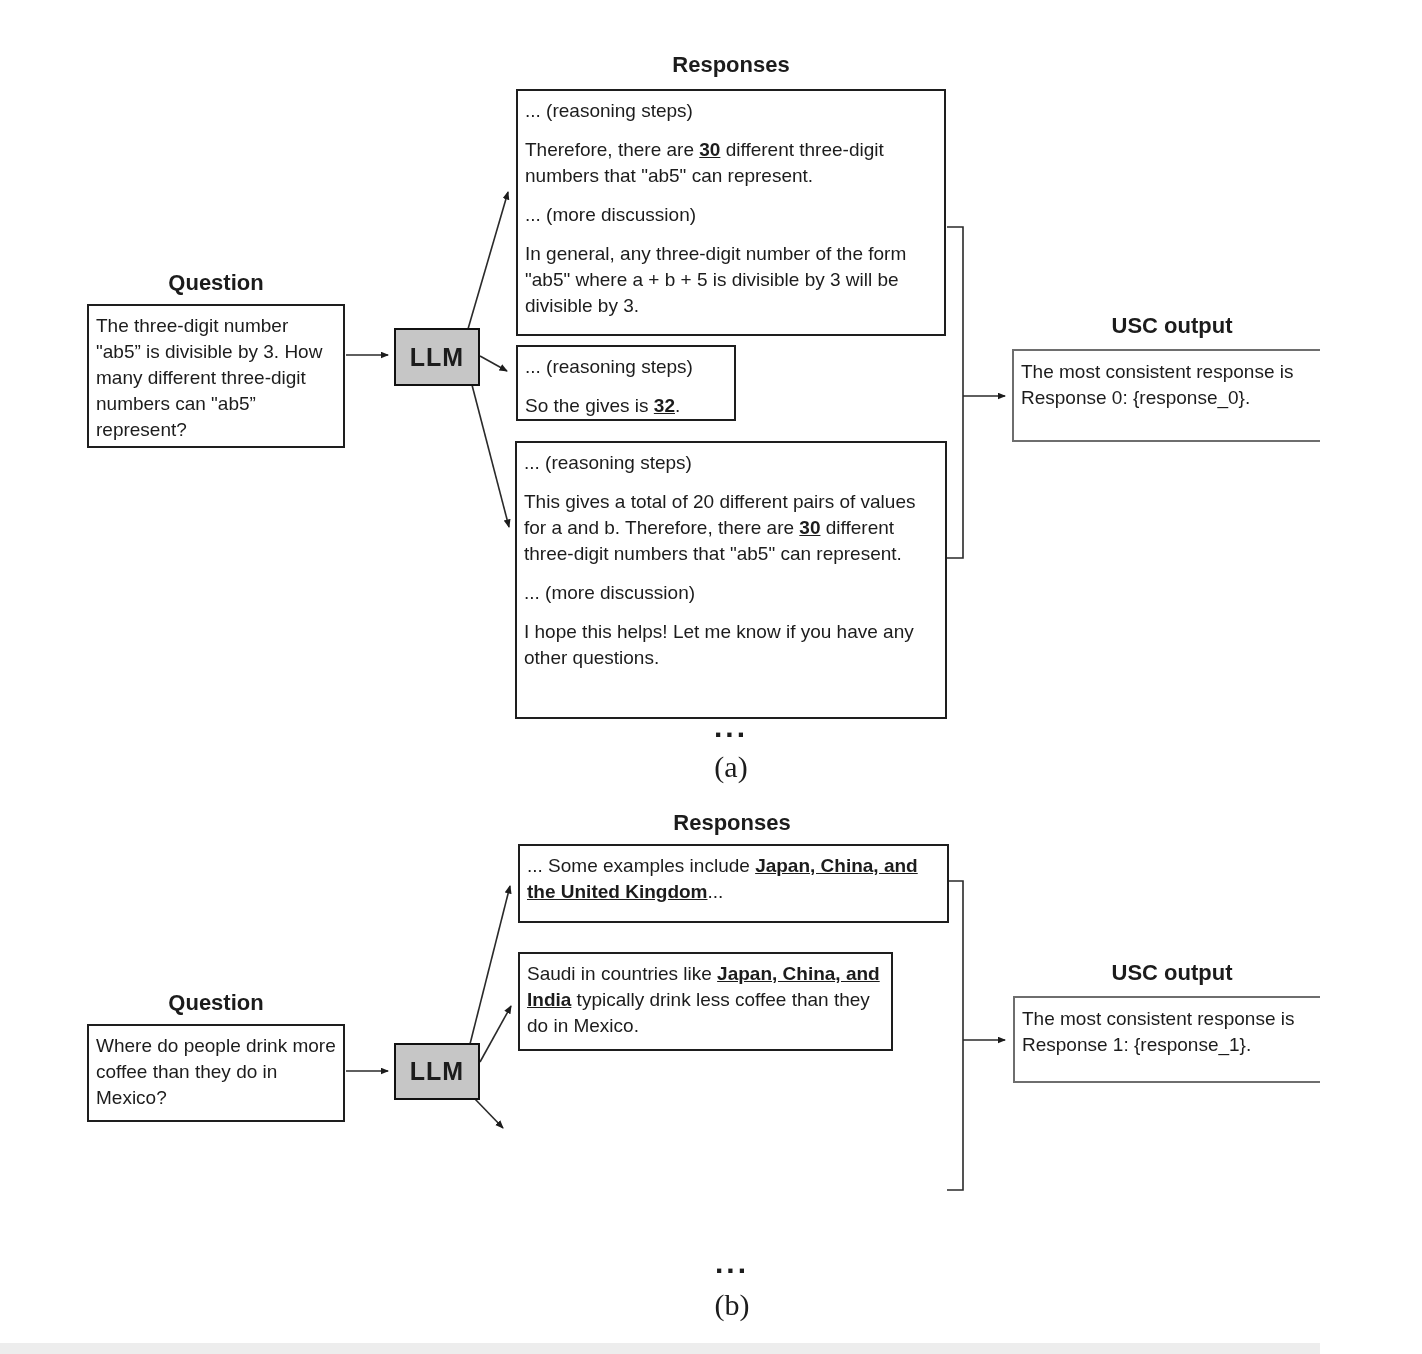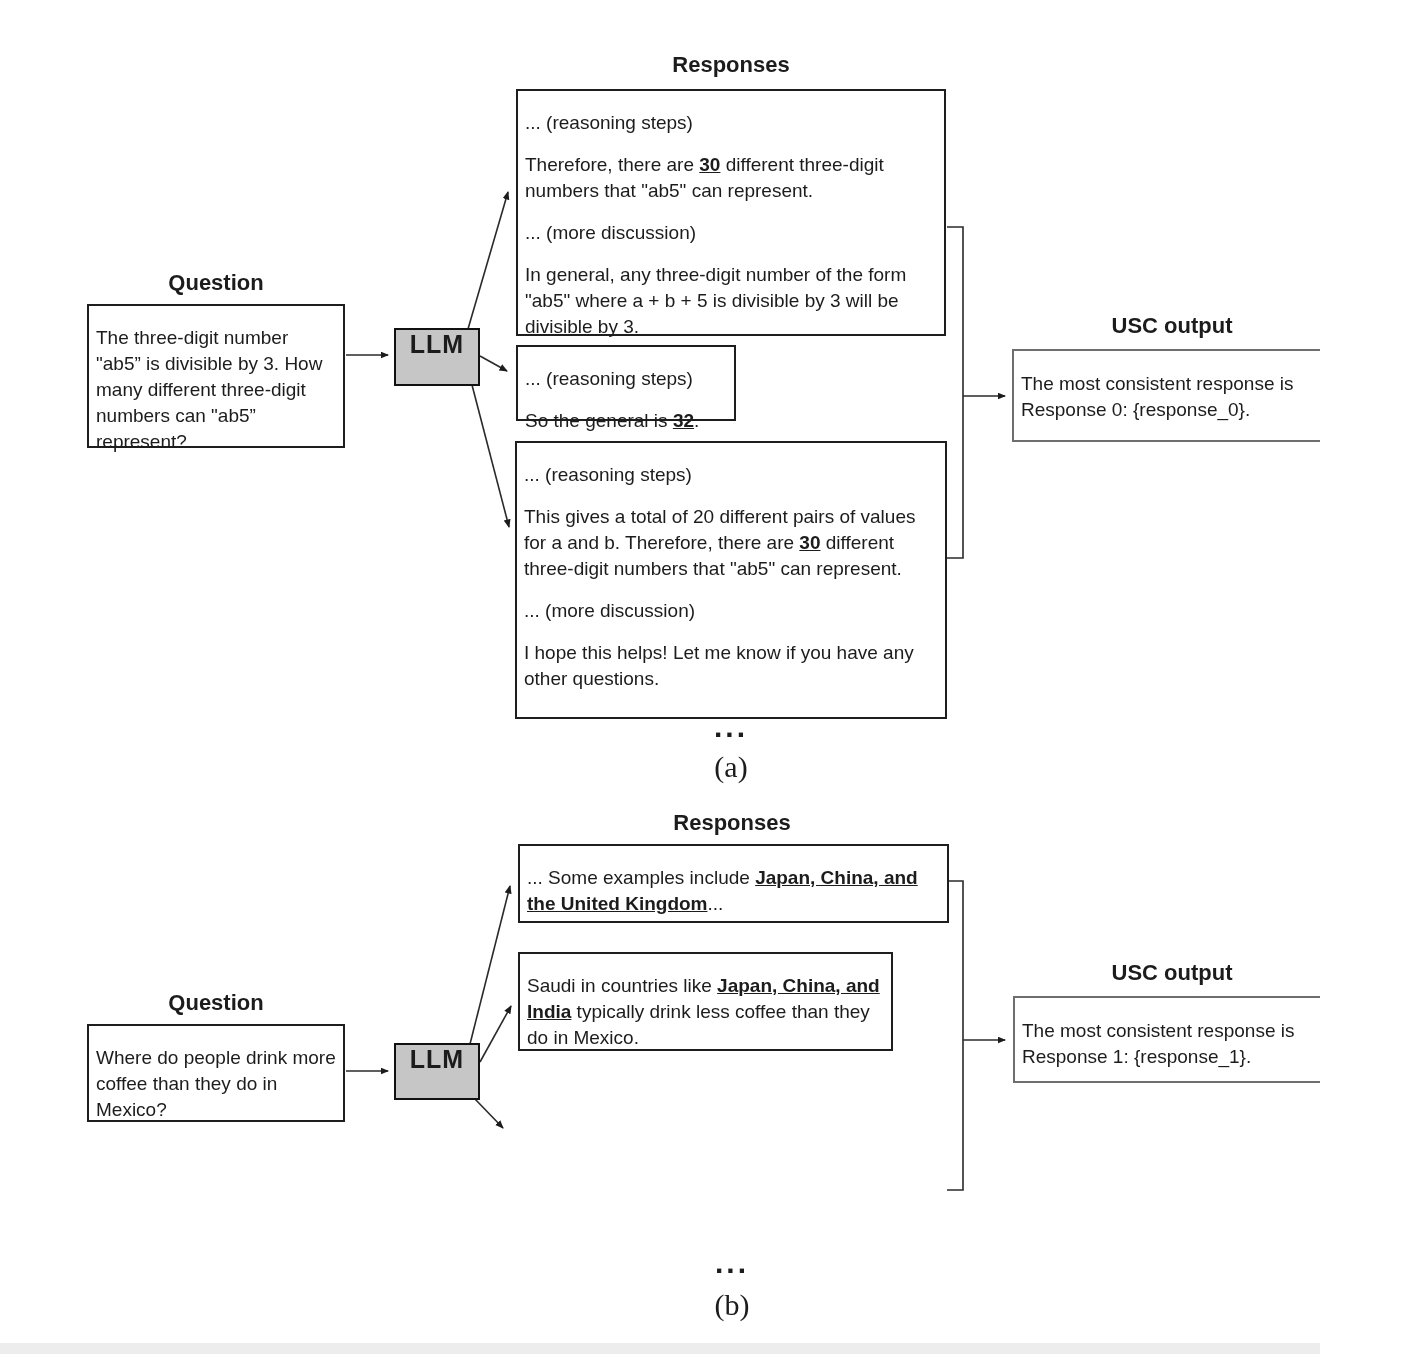--- a/index.html
+++ b/index.html
@@ -1,24 +1,24 @@
 <!DOCTYPE html>
 <html><head>
 <meta charset="utf-8">
 <style>
   html,body{margin:0;padding:0;background:#fff}
   .stage{position:relative;width:1320px;height:1354px;background:#ffffff;
          font-family:"Liberation Sans",sans-serif;color:#1c1c1c;overflow:hidden}
   .abs{position:absolute}
   .hdr{font-weight:bold;font-size:22px;text-align:center;white-space:nowrap}
   .box{border:2px solid #1e1e1e;background:#fff;padding:3px 7px;font-size:19px;line-height:26px;box-sizing:border-box}
-  .box p{margin:16px 0 13px 0}
+  .box p{margin:4px 0 13px 0}
   .box p:last-child{margin-bottom:0}
   .bu{font-weight:bold;text-decoration:underline}
-  .llm{background:#c6c6c6;border:2.5px solid #111;display:flex;justify-content:center;
+  .llm{background:#c6c6c6;border:2.5px solid #111;display:flex;align-items:center;justify-content:center;
        font-weight:bold;font-size:25px;box-sizing:border-box;letter-spacing:1px}
   .usc{border:2px solid #6e6e6e;padding-top:4px}
   .ellipsis{font-weight:bold;font-size:30px;text-align:center;letter-spacing:3px;line-height:1}
   .cap{font-family:"Liberation Serif",serif;font-size:30px;text-align:center}
   .strip{background:#ededed}
   svg.wires{position:absolute;left:0;top:0;pointer-events:none}
 </style>
 </head>
 <body>
 
@@ -52,21 +52,21 @@
 
   <div class="abs box" style="left:516px;top:89px;width:430px;height:247px">
     <p><span>... (reasoning steps)</span></p>
     <p><span>Therefore, there are </span><span class="bu">30</span><span> different three-digit numbers that "ab5" can represent.</span></p>
     <p><span>... (more discussion)</span></p>
     <p><span>In general, any three-digit number of the form "ab5" where a + b + 5 is divisible by 3 will be divisible by 3.</span></p>
   </div>
 
   <div class="abs box" style="left:516px;top:345px;width:220px;height:76px">
     <p><span>... (reasoning steps)</span></p>
-    <p><span>So the general is </span><span class="bu">32</span><span>.</span></p>
+    <p><span>So the gives is </span><span class="bu">32</span><span>.</span></p>
   </div>
 
   <div class="abs box" style="left:515px;top:441px;width:432px;height:278px">
     <p><span>... (reasoning steps)</span></p>
     <p><span>This gives a total of 20 different pairs of values for a and b. Therefore, there are </span><span class="bu">30</span><span> different three-digit numbers that "ab5" can represent.</span></p>
     <p><span>... (more discussion)</span></p>
     <p><span>I hope this helps! Let me know if you have any other questions.</span></p>
   </div>
 
   <div class="abs ellipsis" style="left:515px;top:712px;width:432px">...</div>

